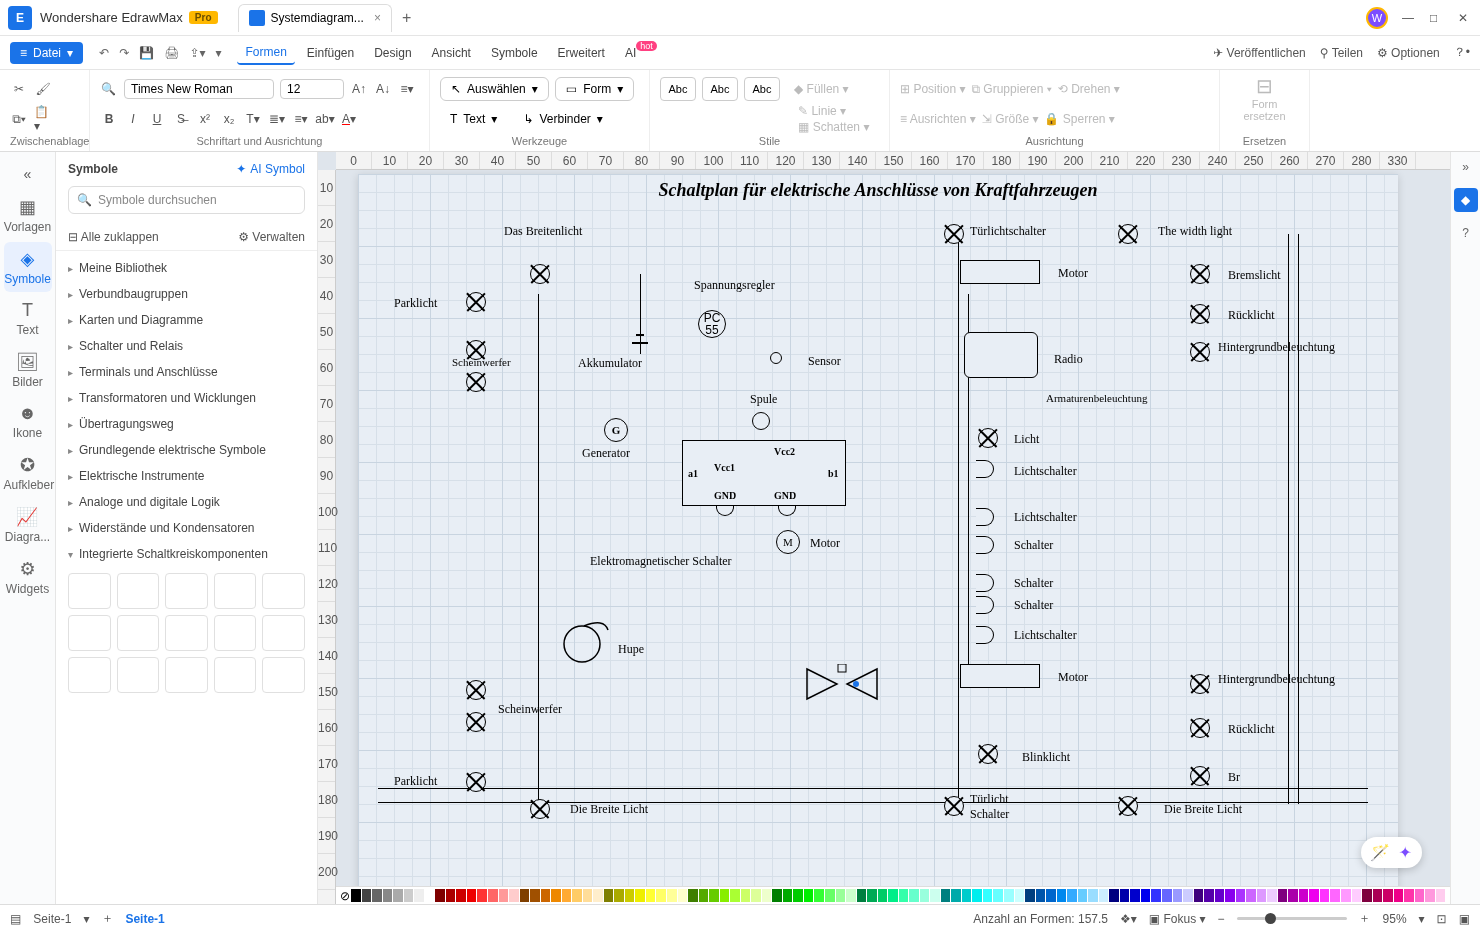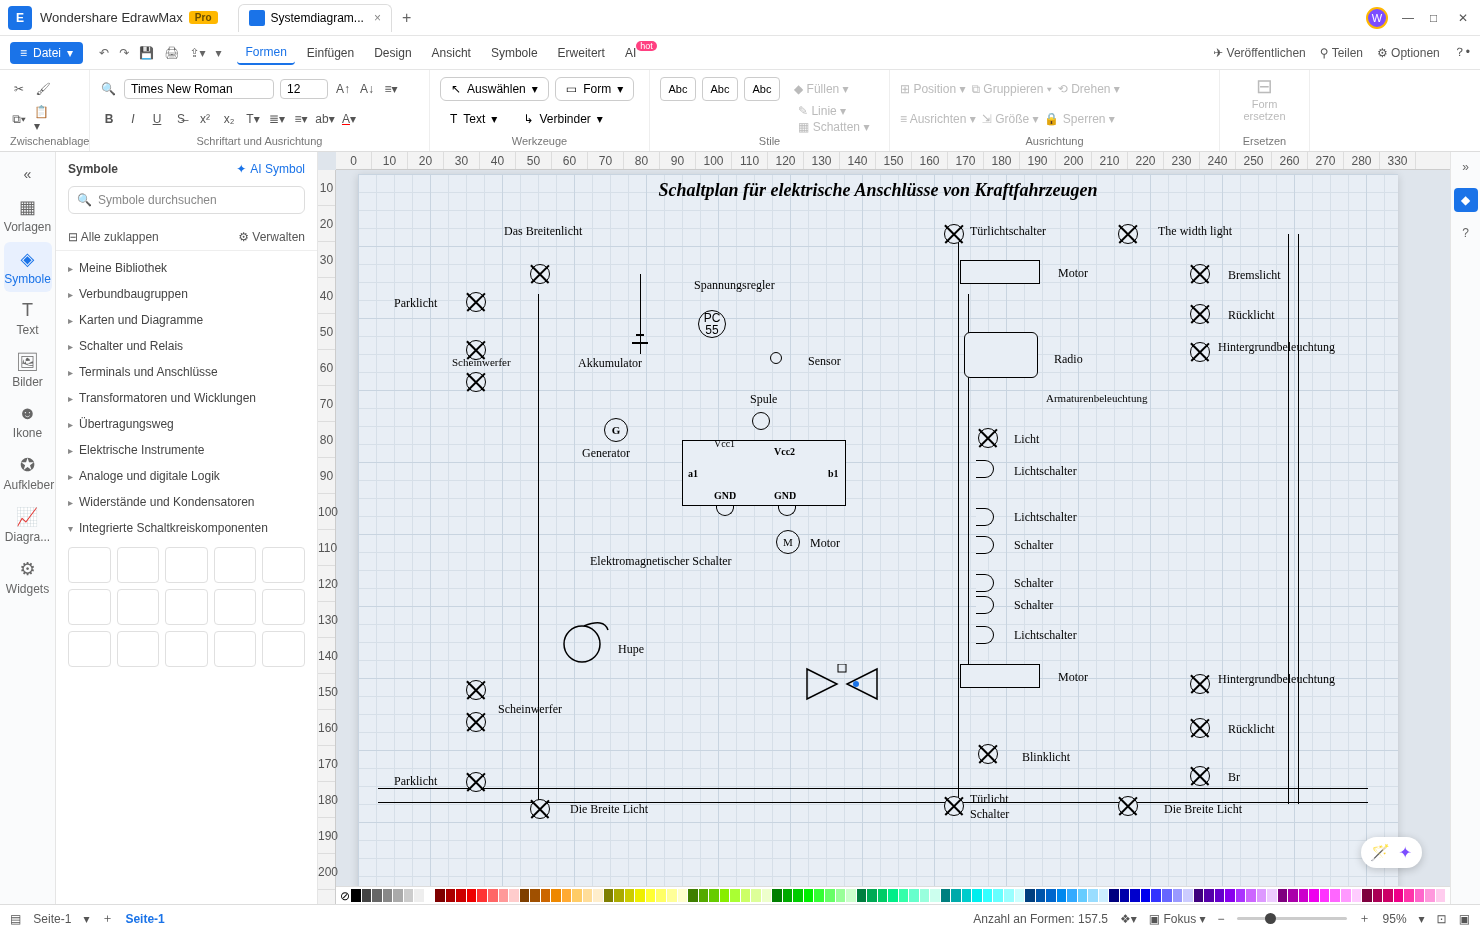--- a/index.html
+++ b/index.html
@@ -23,21 +23,21 @@
 .qat { display:flex; gap:10px; margin-left:12px; margin-right:12px; color:#666; }
 .menubar-right { margin-left:auto; display:flex; gap:14px; align-items:center; color:#555; }
 .hot-badge { background:#ff4081; color:#fff; font-size:9px; padding:0 4px; border-radius:6px; position:relative; top:-8px; }
 
 .ribbon { height:82px; border-bottom:1px solid #ddd; display:flex; }
 .ribbon-group { border-right:1px solid #eee; padding:4px 10px; display:flex; flex-direction:column; }
 .ribbon-row { display:flex; align-items:center; gap:6px; height:30px; }
 .ribbon-label { font-size:11px; color:#777; text-align:center; margin-top:auto; }
 .rb-icon { width:18px; height:18px; color:#555; display:flex; align-items:center; justify-content:center; }
 .font-select { border:1px solid #ccc; border-radius:4px; padding:2px 22px 2px 6px; width:150px; position:relative; }
-.size-select { border:1px solid #ccc; border-radius:4px; padding:2px 18px 2px 6px; width:48px; }
+.size-select { border:1px solid #ccc; border-radius:4px; padding:2px 18px 2px 6px; width:64px; }
 .tool-btn { border:1px solid #ccc; border-radius:6px; padding:4px 10px; display:flex; align-items:center; gap:6px; }
 .style-box { border:1px solid #ccc; border-radius:4px; width:36px; height:24px; display:flex; align-items:center; justify-content:center; font-size:11px; }
 .disabled { color:#bbb; }
 
 .main { display:flex; height:752px; }
 .leftbar { width:56px; background:#fafbfc; border-right:1px solid #e5e5e5; display:flex; flex-direction:column; align-items:center; padding-top:8px; gap:2px; }
 .leftbar-item { width:48px; padding:6px 0; text-align:center; color:#666; font-size:10px; cursor:pointer; border-radius:6px; }
 .leftbar-item.active { background:#e8f0fe; color:#1a73e8; }
 .leftbar-collapse { font-size:14px; color:#555; padding:6px; }
 .lb-icon { display:block; font-size:18px; margin-bottom:2px; }
@@ -256,20 +256,21 @@
       <span>⚙ <span>Verwalten</span></span>
     </div>
     <div class="lib-list">
       <div class="lib-item">Meine Bibliothek</div>
       <div class="lib-item">Verbundbaugruppen</div>
       <div class="lib-item">Karten und Diagramme</div>
       <div class="lib-item">Schalter und Relais</div>
       <div class="lib-item">Terminals und Anschlüsse</div>
       <div class="lib-item">Transformatoren und Wicklungen</div>
       <div class="lib-item">Übertragungsweg</div>
+      <div class="lib-item">Grundlegende elektrische Symbole</div>
       <div class="lib-item">Elektrische Instrumente</div>
       <div class="lib-item">Analoge und digitale Logik</div>
       <div class="lib-item">Widerstände und Kondensatoren</div>
       <div class="lib-item expanded">Integrierte Schaltkreiskomponenten</div>
       <div class="shape-grid">
         <div class="shape-cell"></div>
           <div class="shape-cell"></div>
           <div class="shape-cell"></div>
           <div class="shape-cell"></div>
           <div class="shape-cell"></div>
@@ -380,21 +381,21 @@
       <div class="circ" style="left:412px;top:178px;width:12px;height:12px"></div>
       <div class="node-label" style="left:450px;top:180px">Sensor</div>
 
       <div class="circ" style="left:246px;top:244px;width:24px;height:24px;font-weight:bold">G</div>
       <div class="node-label" style="left:224px;top:272px">Generator</div>
 
       <div class="circ" style="left:394px;top:238px;width:18px;height:18px"></div>
       <div class="node-label" style="left:392px;top:218px">Spule</div>
 
       <div class="rect" style="left:324px;top:266px;width:164px;height:66px"></div>
-      <div class="node-label" style="left:356px;top:264px;font-size:10px;font-weight:normal">Vcc1</div>
+      <div class="node-label" style="left:356px;top:288px;font-size:10px;font-weight:bold">Vcc1</div>
       <div class="node-label" style="left:416px;top:272px;font-size:10px;font-weight:bold">Vcc2</div>
       <div class="node-label" style="left:330px;top:294px;font-size:10px;font-weight:bold">a1</div>
       <div class="node-label" style="left:470px;top:294px;font-size:10px;font-weight:bold">b1</div>
       <div class="node-label" style="left:356px;top:316px;font-size:10px;font-weight:bold">GND</div>
       <div class="node-label" style="left:416px;top:316px;font-size:10px;font-weight:bold">GND</div>
       <div class="halfcirc" style="left:358px;top:332px"></div>
       <div class="halfcirc" style="left:420px;top:332px"></div>
 
       <div class="circ" style="left:418px;top:356px;width:24px;height:24px">M</div>
       <div class="node-label" style="left:452px;top:362px">Motor</div>

